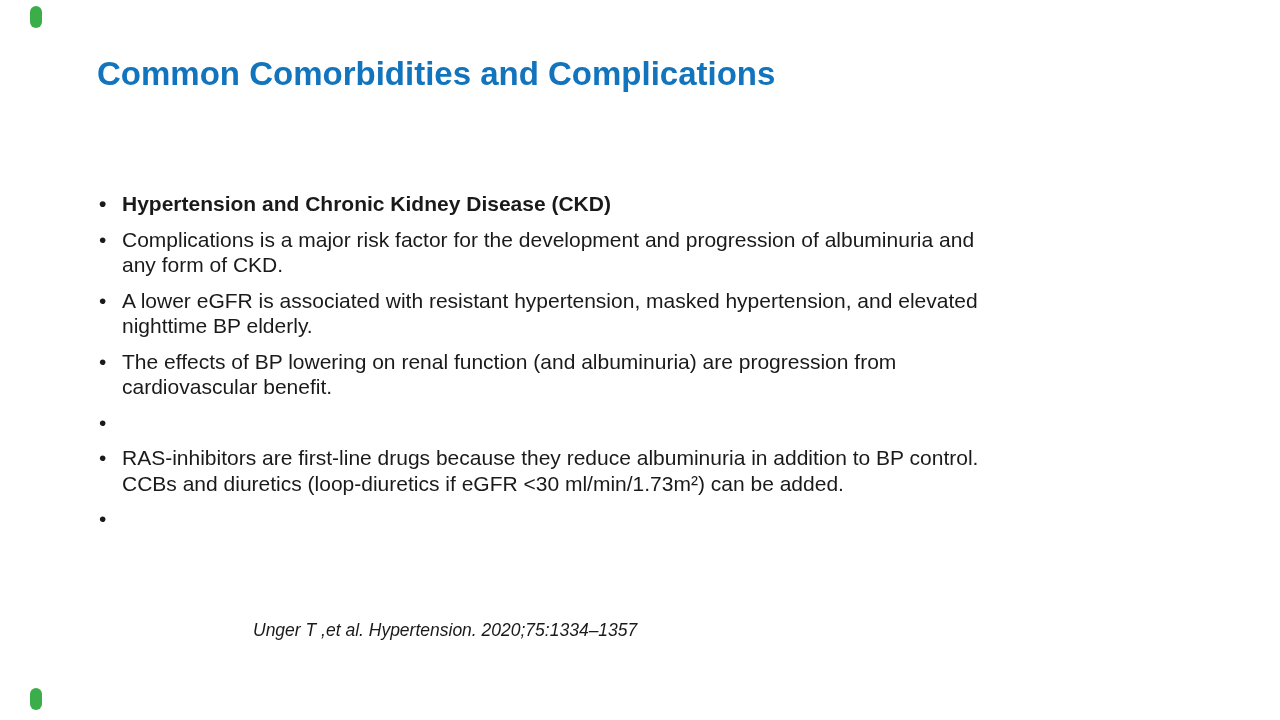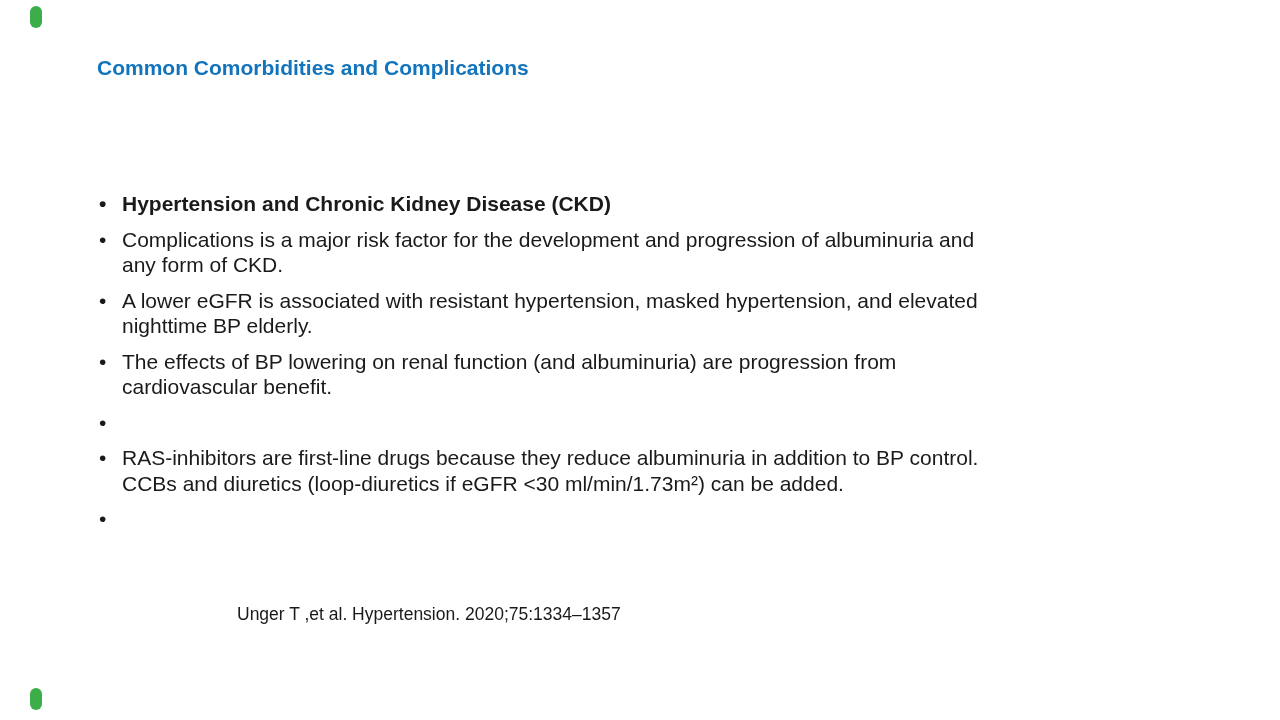--- a/index.html
+++ b/index.html
@@ -12,39 +12,39 @@
     overflow:hidden;
   }
   .corner-dash{
     position:absolute;left:30px;width:12px;height:22px;
     border-radius:6px;background:var(--accent-green,#3cae49);
   }
   .corner-dash.top{top:6px;}
   .corner-dash.bottom{top:688px;}
   .title{
     position:absolute;left:97px;top:57px;margin:0;
-    font-size:21px;line-height:1;font-weight:700;
+    font-size:33px;line-height:1;font-weight:700;
     color:var(--title-blue,#1274bc);
     letter-spacing:0px;
   }
   .bullets{
     position:absolute;left:99px;top:191px;width:1090px;
     margin:0;padding:0;list-style:none;
   }
   .bullets li{
     display:flex;align-items:flex-start;
     margin:0 0 10px 0;
     font-size:21px;line-height:25.5px;
   }
   .bullets li.bold{font-weight:700;}
   .bullets .marker{flex:0 0 23px;width:23px;}
   .bullets .line{white-space:pre;}
   .citation{
-    position:absolute;left:237px;top:604px;margin:0;
-    font-size:17.5px;line-height:1.2;
+    position:absolute;left:237px;top:604px;margin:16px;
+    font-size:17.5px;font-style:italic;line-height:1.2;
     color:var(--body-color,#1a1a1a);
   }
 </style>
 </head>
 <body>
 
 <div class="slide">
   <div class="corner-dash top"></div>
   <div class="corner-dash bottom"></div>
 

